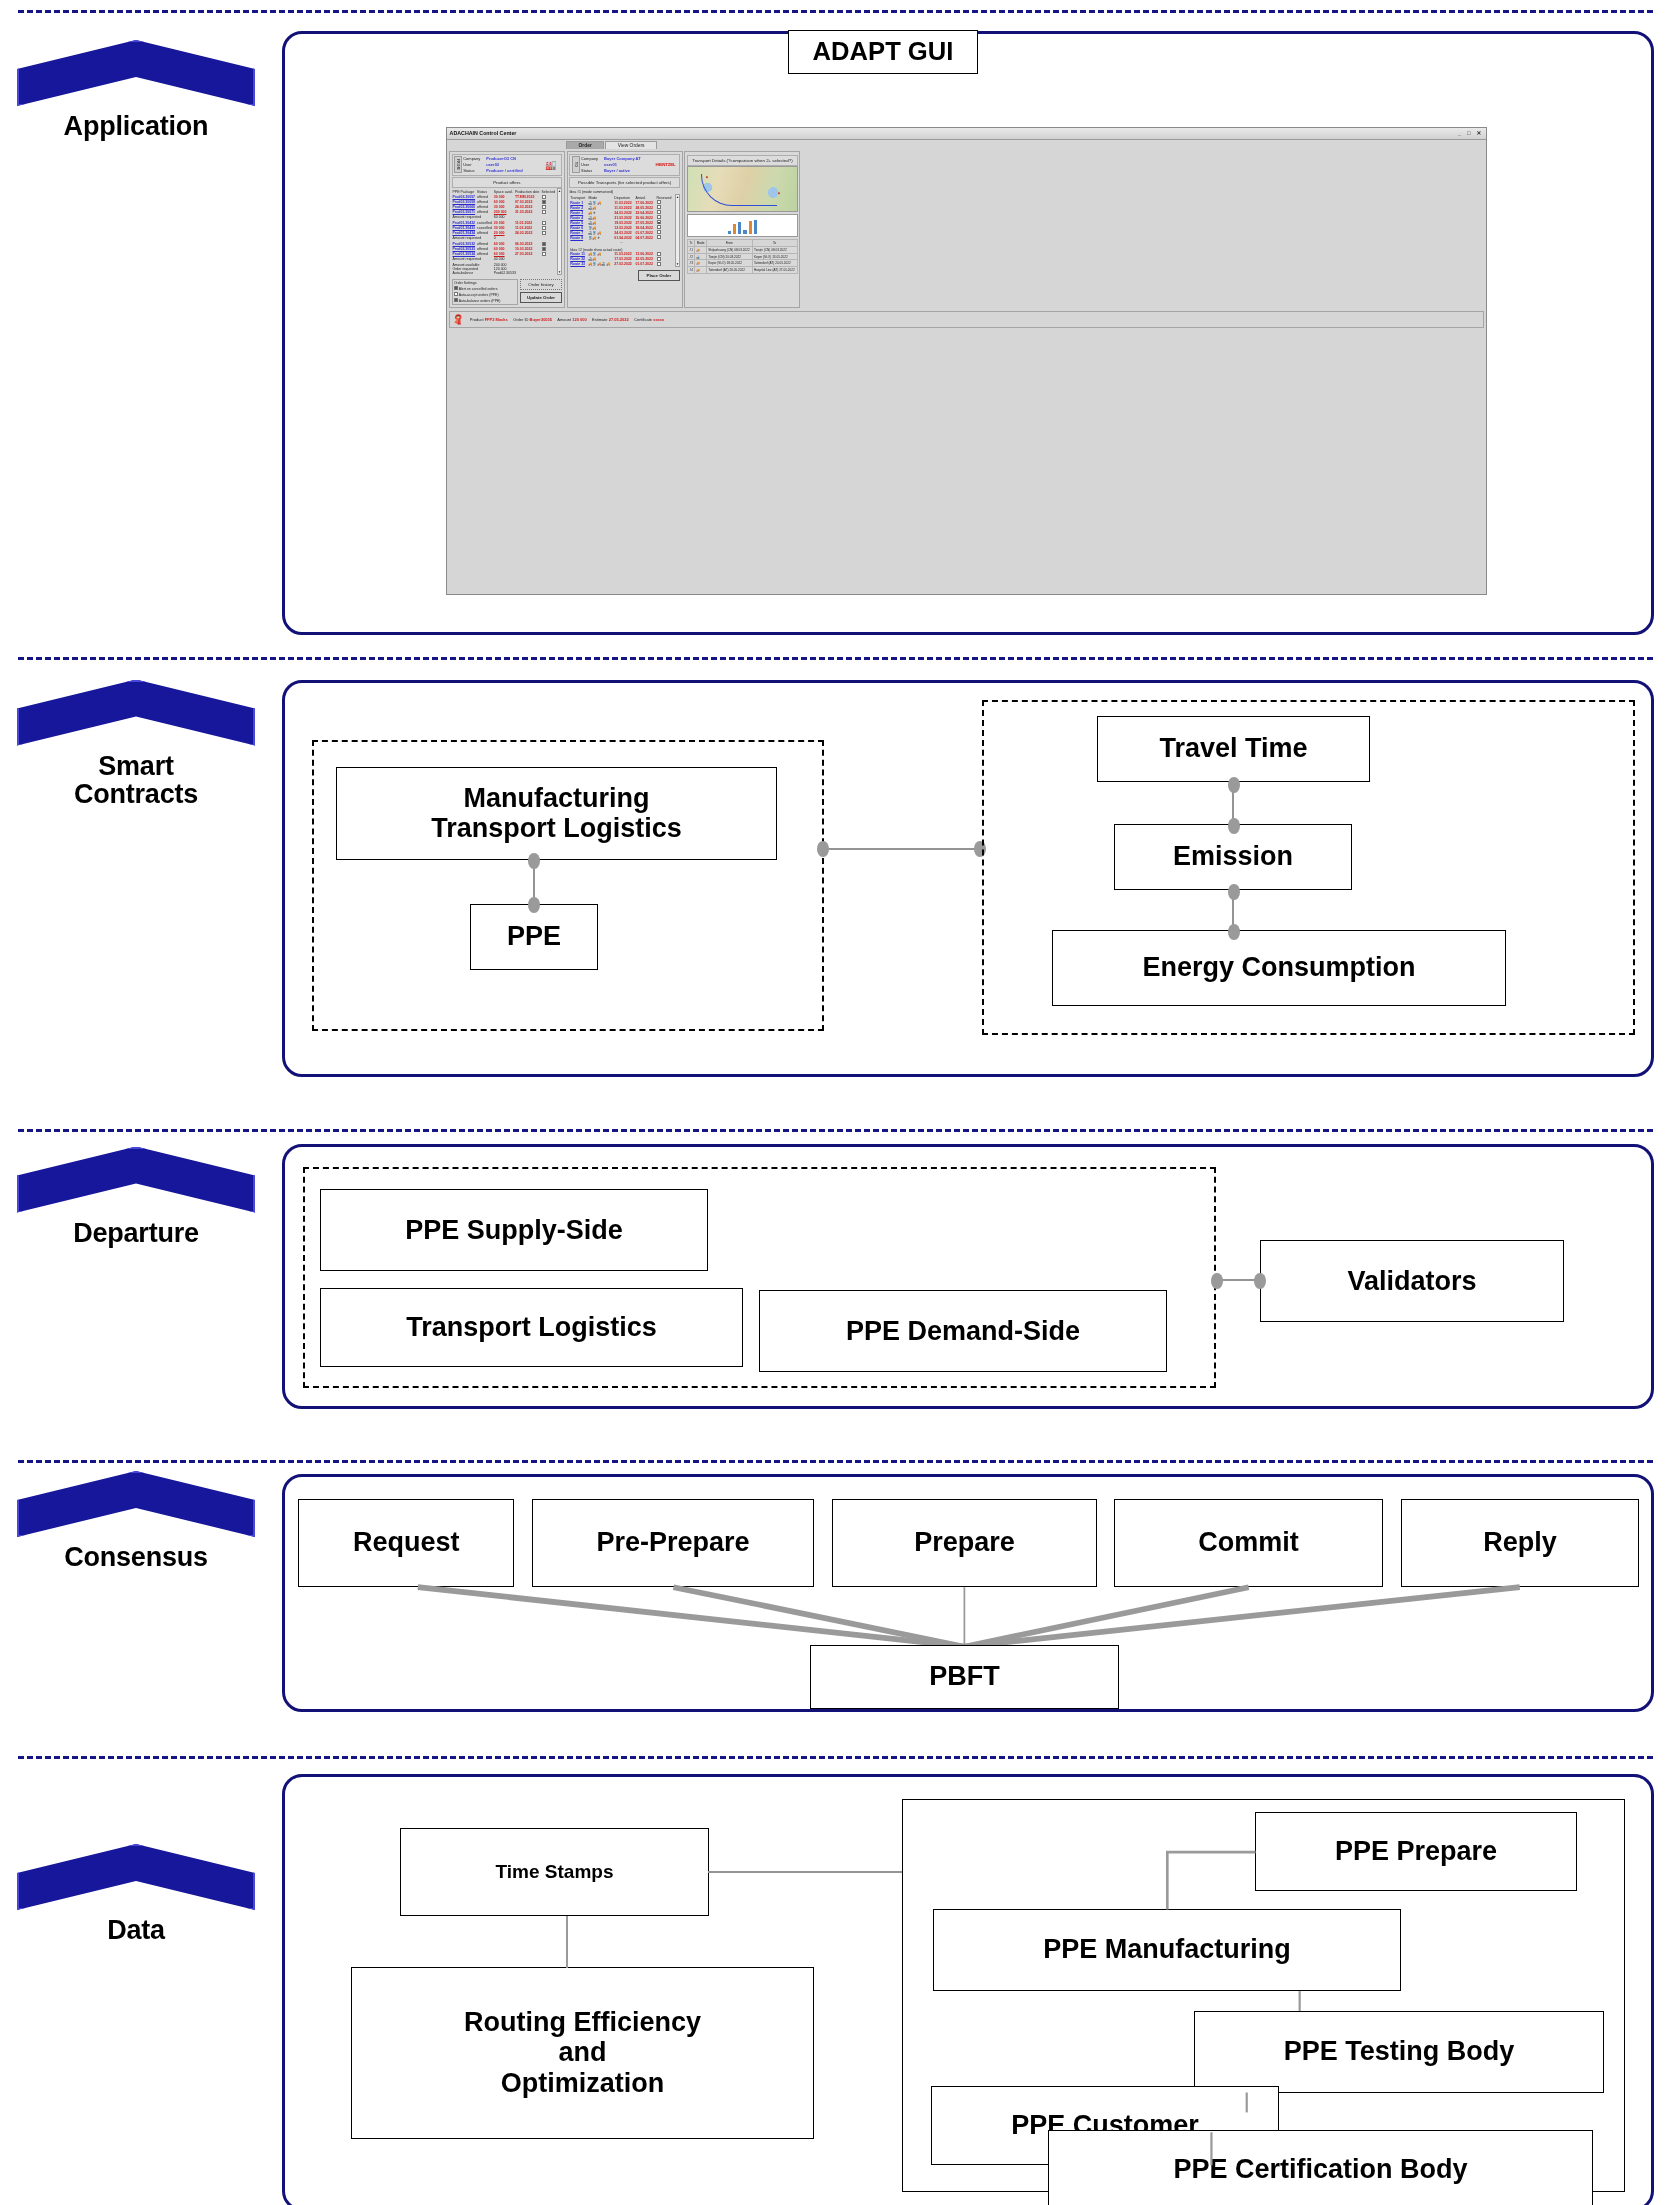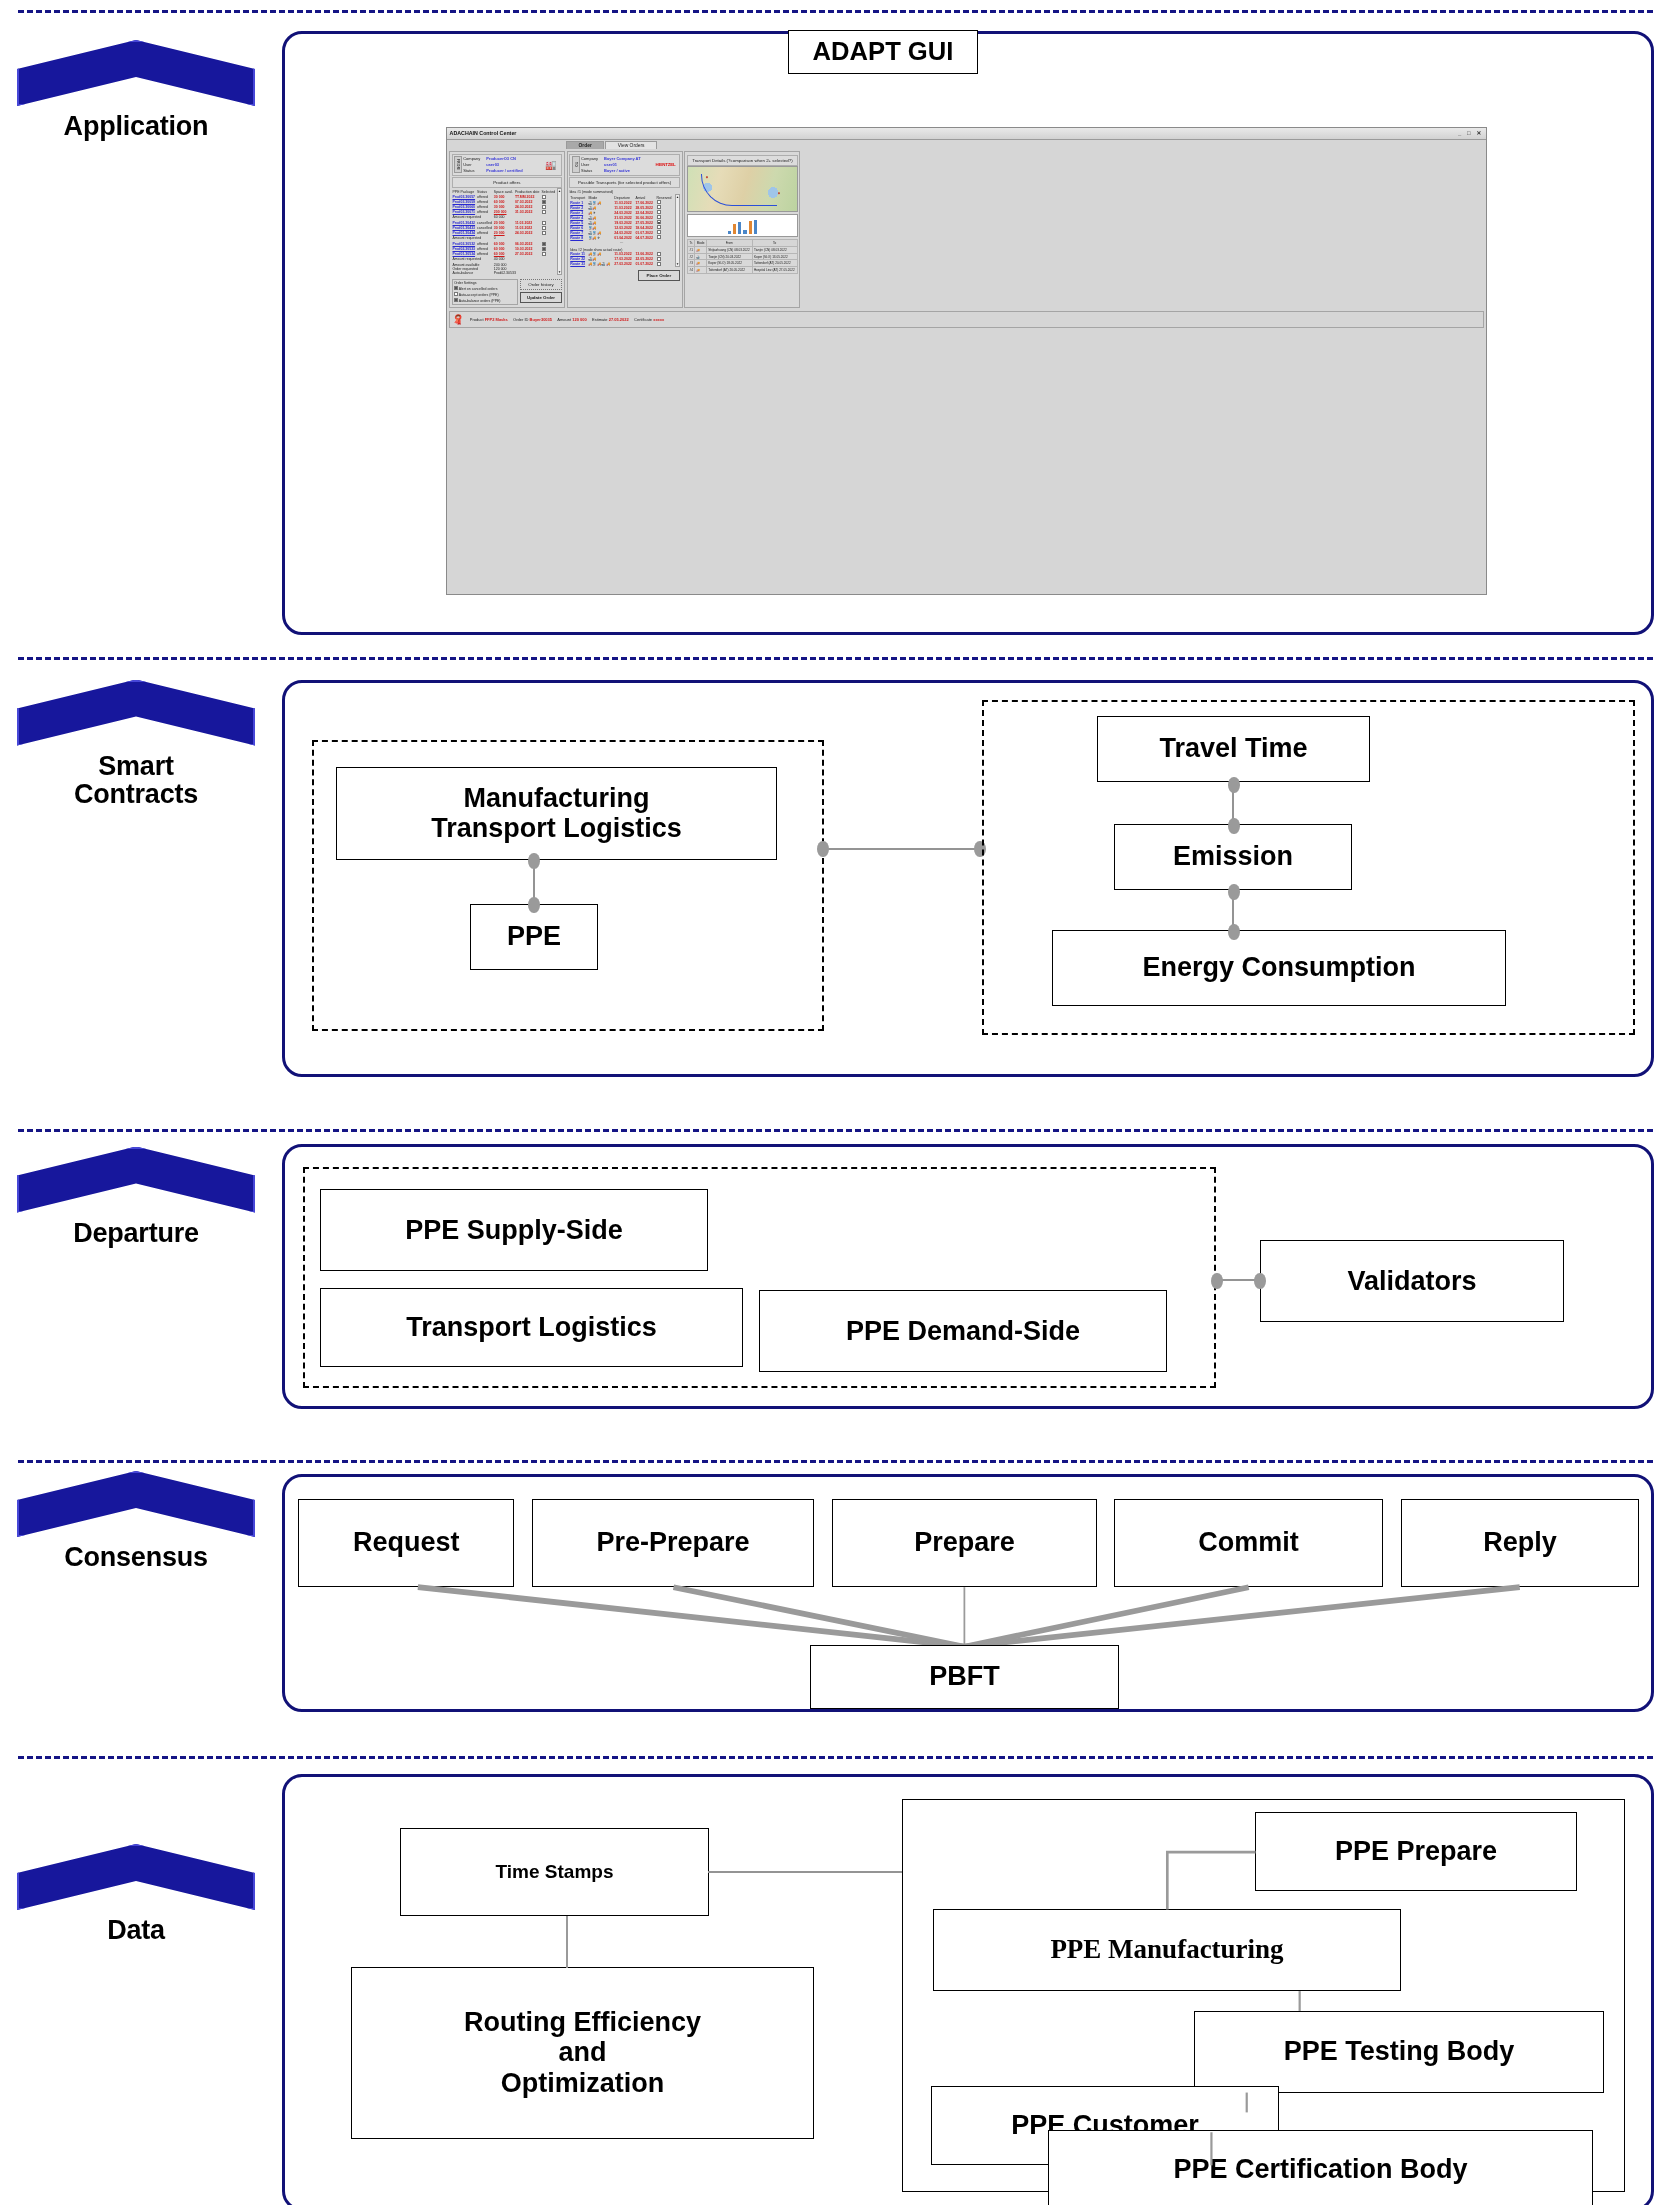--- a/index.html
+++ b/index.html
@@ -670,21 +670,21 @@
   <div class="panel" style="left:282px; top:26.5px; width:1372px; height:437px;">
 
     <div class="node" style="left:115px; top:51px; width:309px; height:88px; font-size:19px;">Time Stamps</div>
     <div class="node" style="left:66px; top:190px; width:463px; height:172px; font-size:27px;">Routing Efficiency<br>and<br>Optimization</div>
     <div class="conn conn-v conn-thin" style="left:281px; top:139px; height:52px; width:1.8px;"></div>
 
     <div class="solid-group" style="left:617px; top:22px; width:723px; height:393px;"></div>
     <div class="conn conn-h" style="left:423px; top:94px; width:194px;"></div>
 
     <div class="node" style="left:970px; top:35px; width:322px; height:79px; font-size:27px;">PPE Prepare</div>
-    <div class="node" style="left:648px; top:132px; width:468px; height:82px; font-size:27px;font-family:Liberation Serif, serif;">PPE Manufacturing</div>
+    <div class="node" style="left:648px; top:132px; width:468px; height:82px; font-size:27px;">PPE Manufacturing</div>
     <div class="node" style="left:909px; top:234px; width:410px; height:82px; font-size:27px;">PPE Testing Body</div>
     <div class="node" style="left:646px; top:309px; width:348px; height:79px; font-size:27px;">PPE Customer</div>
     <div class="node" style="left:763px; top:353px; width:545px; height:79px; font-size:27px;">PPE Certification Body</div>
 
     <svg width="1372" height="437" style="position:absolute;left:0;top:0;pointer-events:none;" viewBox="0 0 3110 990">
       <polyline points="2200,170 2000,170 2000,300" fill="none" stroke="#9a9a9a" stroke-width="6"></polyline>
       <line x1="2300" y1="485" x2="2300" y2="530" stroke="#9a9a9a" stroke-width="5"></line>
       <line x1="2180" y1="715" x2="2180" y2="760" stroke="#9a9a9a" stroke-width="5"></line>
       <line x1="2100" y1="880" x2="2100" y2="805" stroke="#9a9a9a" stroke-width="5"></line>
     </svg>

